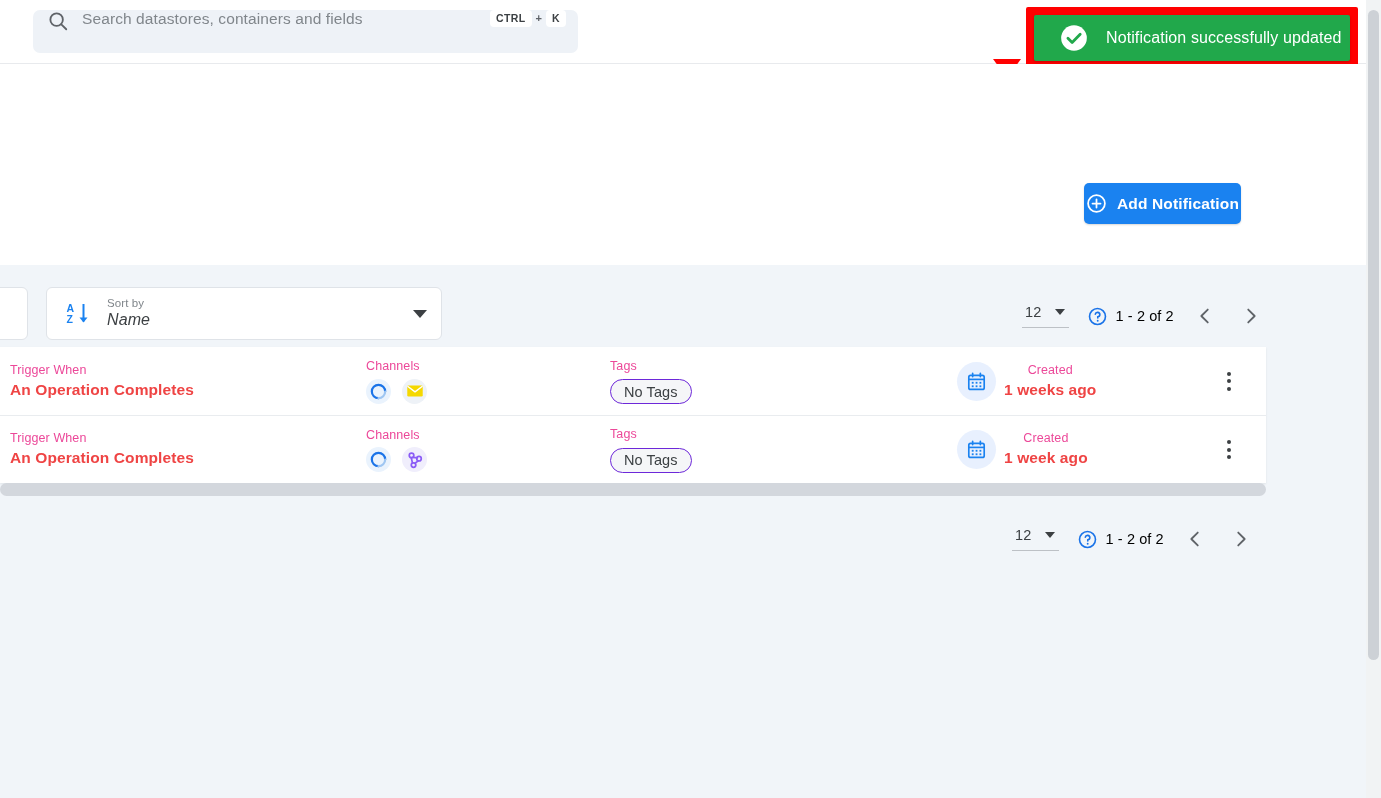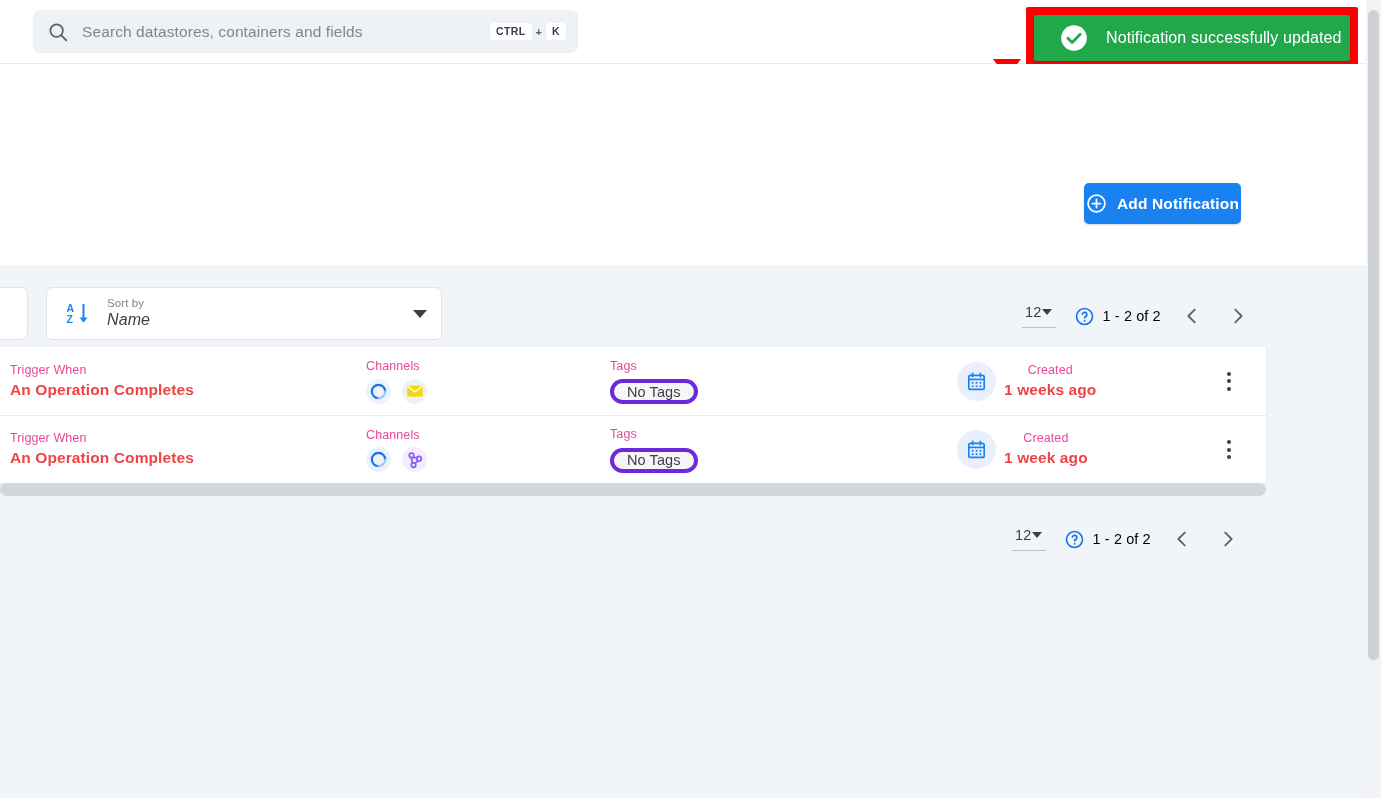--- a/index.html
+++ b/index.html
@@ -11,21 +11,21 @@
   }
   .app { position: relative; width: 1381px; height: 798px; background: #ffffff; }
 
   
   .topbar {
     position: absolute; left: 0; top: 0; width: 1366px; height: 64px;
     background: #ffffff; border-bottom: 1px solid #e8eaed;
   }
   .search-box {
     position: absolute; left: 33px; top: 10px; width: 545px; height: 43px;
-    background: #eef2f7; border-radius: 7px; display: flex; align-items: center;
+    background: #eef2f7; border-radius: 7px; display: flex; align-items: flex-start;
     padding: 0 12px 0 14px;
   }
   .search-icon { width: 22px; height: 22px; flex: 0 0 22px; color: #5f6368; }
   .search-placeholder {
     margin-left: 13px; font-size: 15.5px; color: #80868b; letter-spacing: .1px;
     flex: 1 1 auto; white-space: nowrap; overflow: hidden;
   }
   .kbd-group { display: flex; align-items: center; gap: 4px; }
   .kbd {
     background: #ffffff; border-radius: 4px; color: #3c4043;
@@ -99,21 +99,21 @@
   .sort-texts { margin-left: 16px; display: flex; flex-direction: column; justify-content: center; flex: 1 1 auto; }
   .sort-label { font-size: 11.5px; color: #80868b; line-height: 1.25; letter-spacing: .1px; }
   .sort-value { font-size: 16px; color: #3c4043; line-height: 1.3; letter-spacing: .1px; font-style: italic; }
   .caret { width: 0; height: 0; border-left: 7px solid transparent; border-right: 7px solid transparent; border-top: 8px solid #3c4043; }
 
   
   .pager { display: flex; align-items: center; }
   .pager-top { position: absolute; left: 1022px; top: 14px; }
   .pager-bottom { position: absolute; left: 1012px; top: 237px; }
   .pg-size-wrap {
-    display: flex; align-items: center; 
+    display: flex; align-items: center; gap: 13px;
     border-bottom: 1px solid #bdc1c6; padding: 0 4px 7px 3px;
   }
   .pg-size { font-size: 14.5px; color: #3c4043; letter-spacing: .2px; }
   .caret-sm { width: 0; height: 0; border-left: 5.5px solid transparent; border-right: 5.5px solid transparent; border-top: 6.5px solid #3c4043; }
   .help-icon { width: 19px; height: 19px; margin-left: 19px; cursor: pointer; }
   .pg-range { font-size: 14.5px; color: #000000; letter-spacing: .1px; margin-left: 9px; white-space: nowrap; }
   .pg-arrow {
     width: 30px; height: 30px; margin-left: 16px; cursor: pointer;
     display: flex; align-items: center; justify-content: center;
   }
@@ -135,21 +135,21 @@
   .col-channels { position: absolute; left: 366px; display: flex; flex-direction: column; }
   .chan-icons { display: flex; align-items: center; gap: 11px; margin-top: 4px; }
   .chan-icon { width: 25px; height: 25px; border-radius: 50%; display: flex; align-items: center; justify-content: center; }
   .chan-qdrant { background: #eaf3fd; }
   .chan-email { background: #eef2f7; }
   .chan-webhook { background: #f0eefc; }
 
   .col-tags { position: absolute; left: 610px; display: flex; flex-direction: column; }
   .tag-chip {
     margin-top: 5px; display: inline-flex; align-items: center; justify-content: center;
-    height: 25px; padding: 0 13px; border: 4px solid #6d28d9; border-radius: 13px;
+    height: 25px; padding: 0 13px; border: 1px solid #6d28d9; border-radius: 13px;
     background: #f5f6f8; font-size: 14.5px; color: #3c4043; letter-spacing: .1px;
     align-self: flex-start;
   }
 
   .col-created { position: absolute; left: 957px; display: flex; align-items: center; }
   .cal-circle {
     width: 39px; height: 39px; border-radius: 50%; background: #e8f0fe;
     display: flex; align-items: center; justify-content: center; flex: 0 0 39px;
   }
   .created-texts { margin-left: 8px; display: flex; flex-direction: column; text-align: center; }

